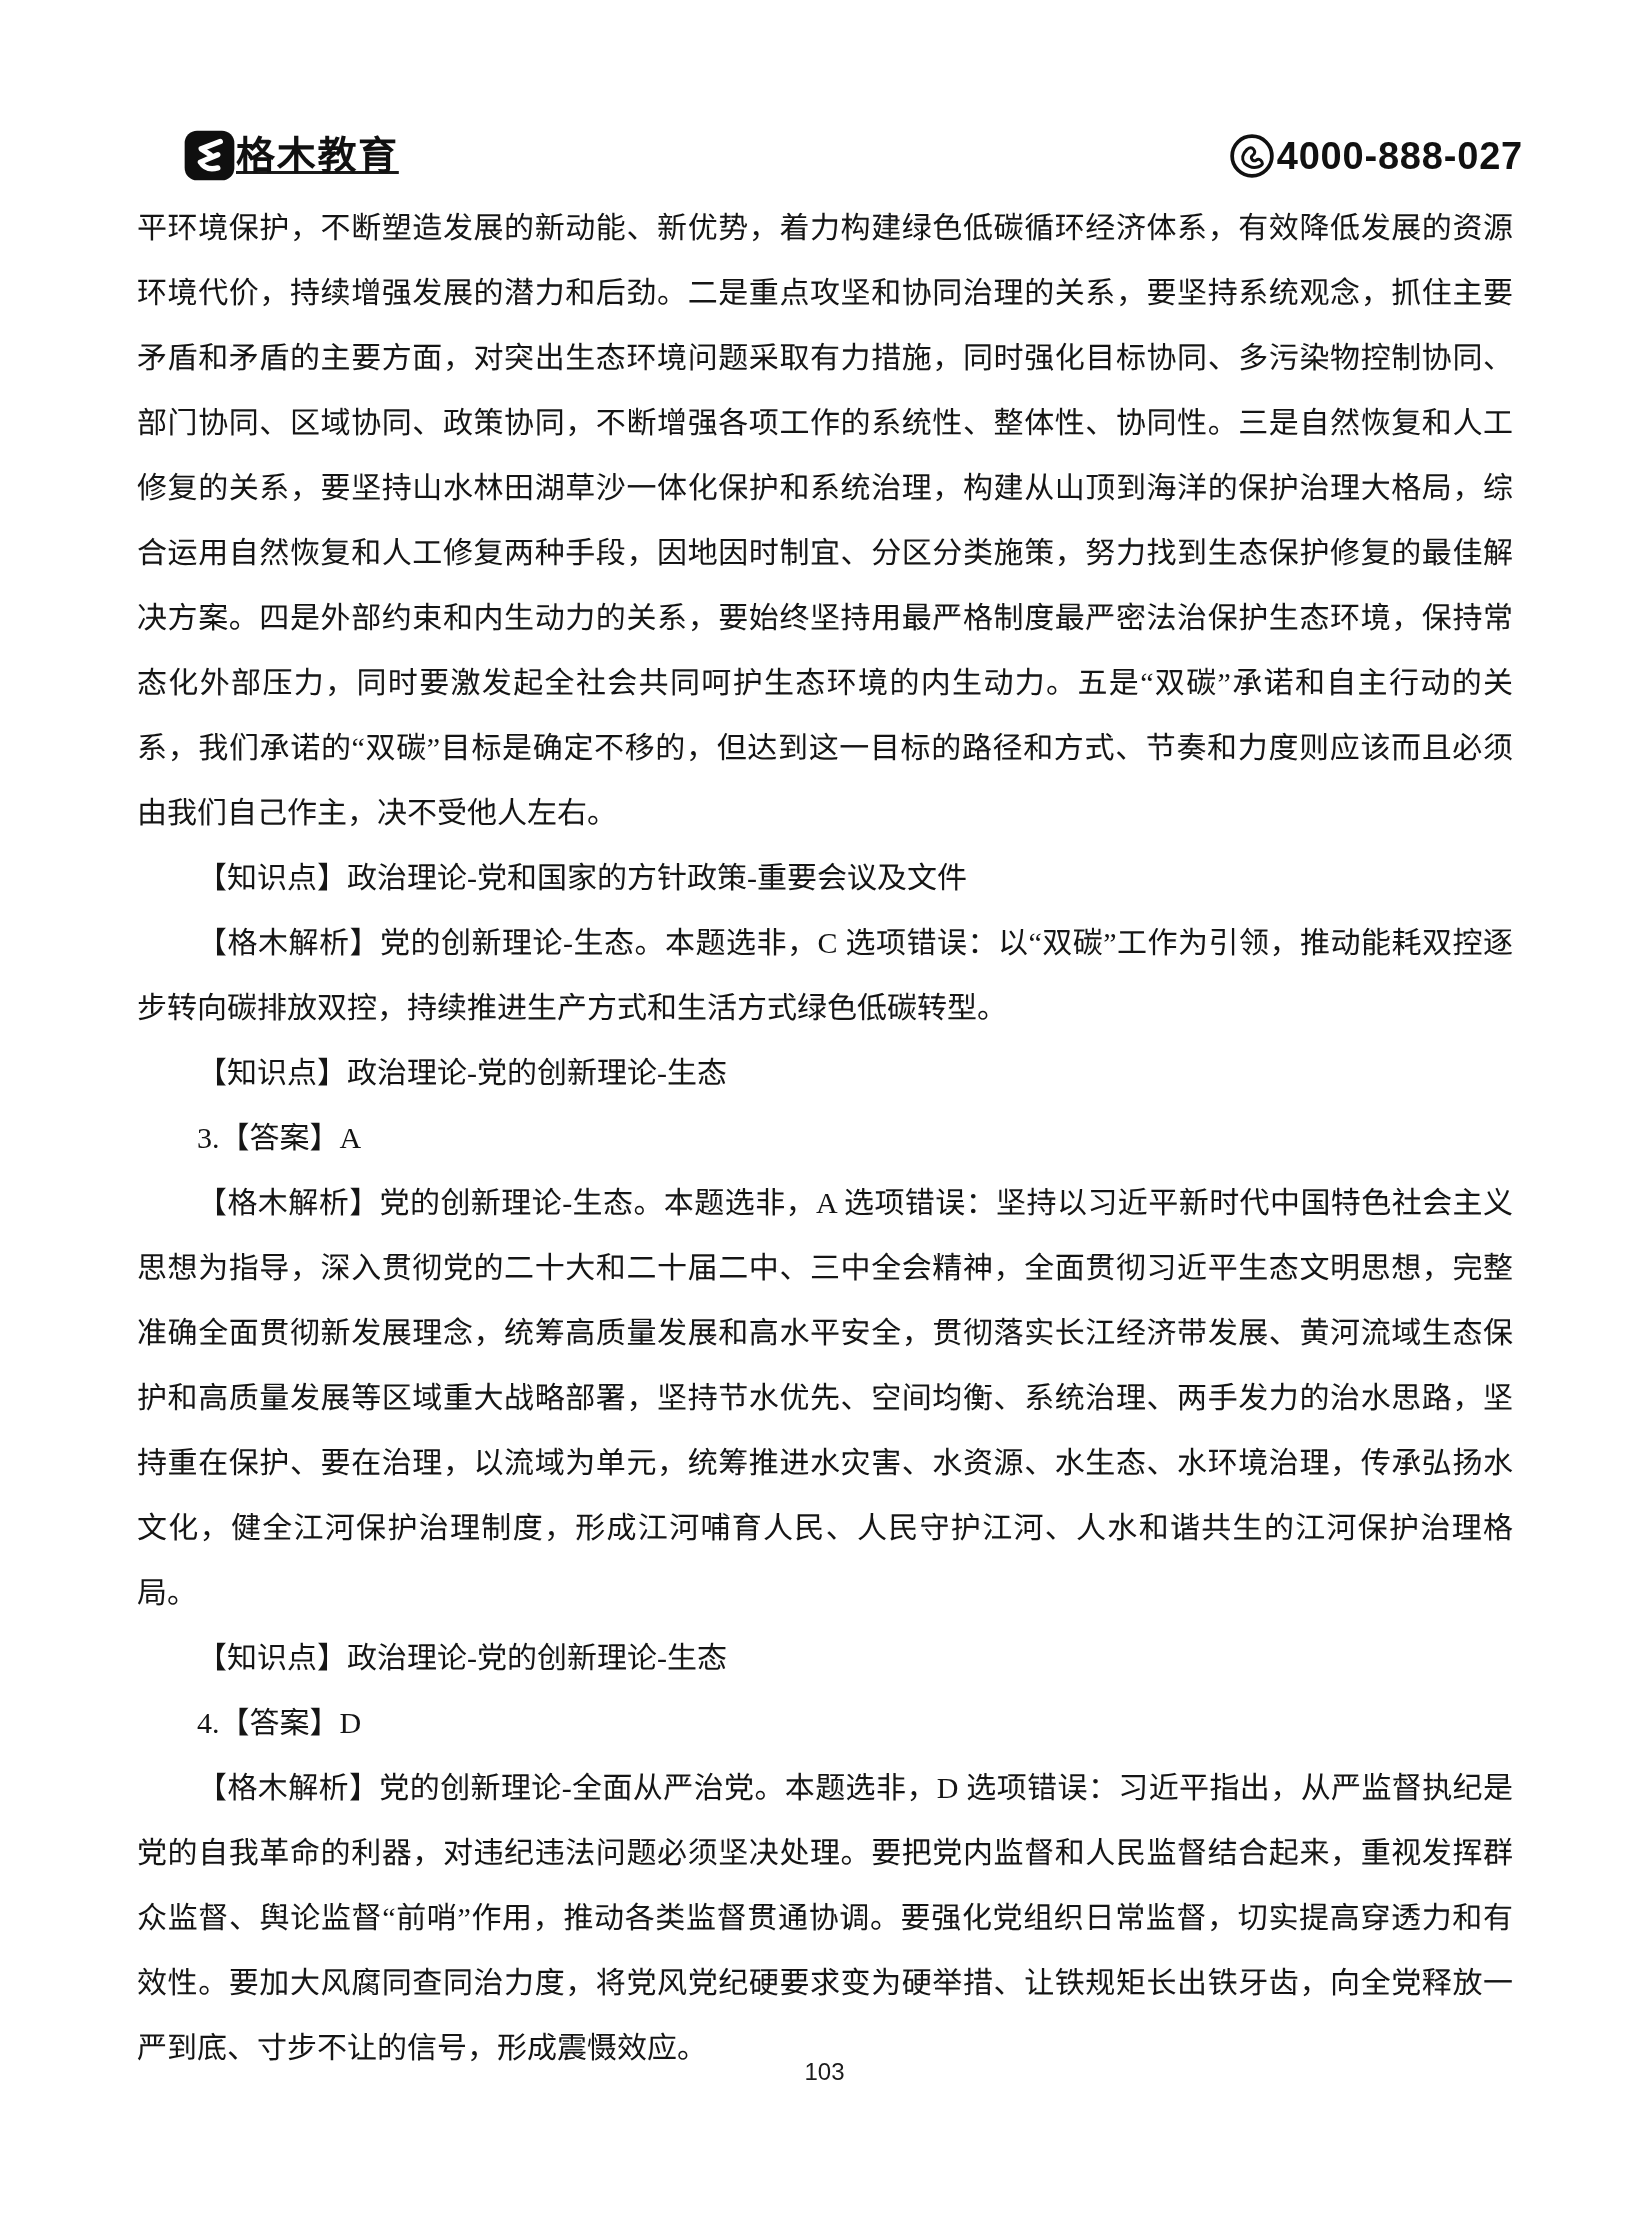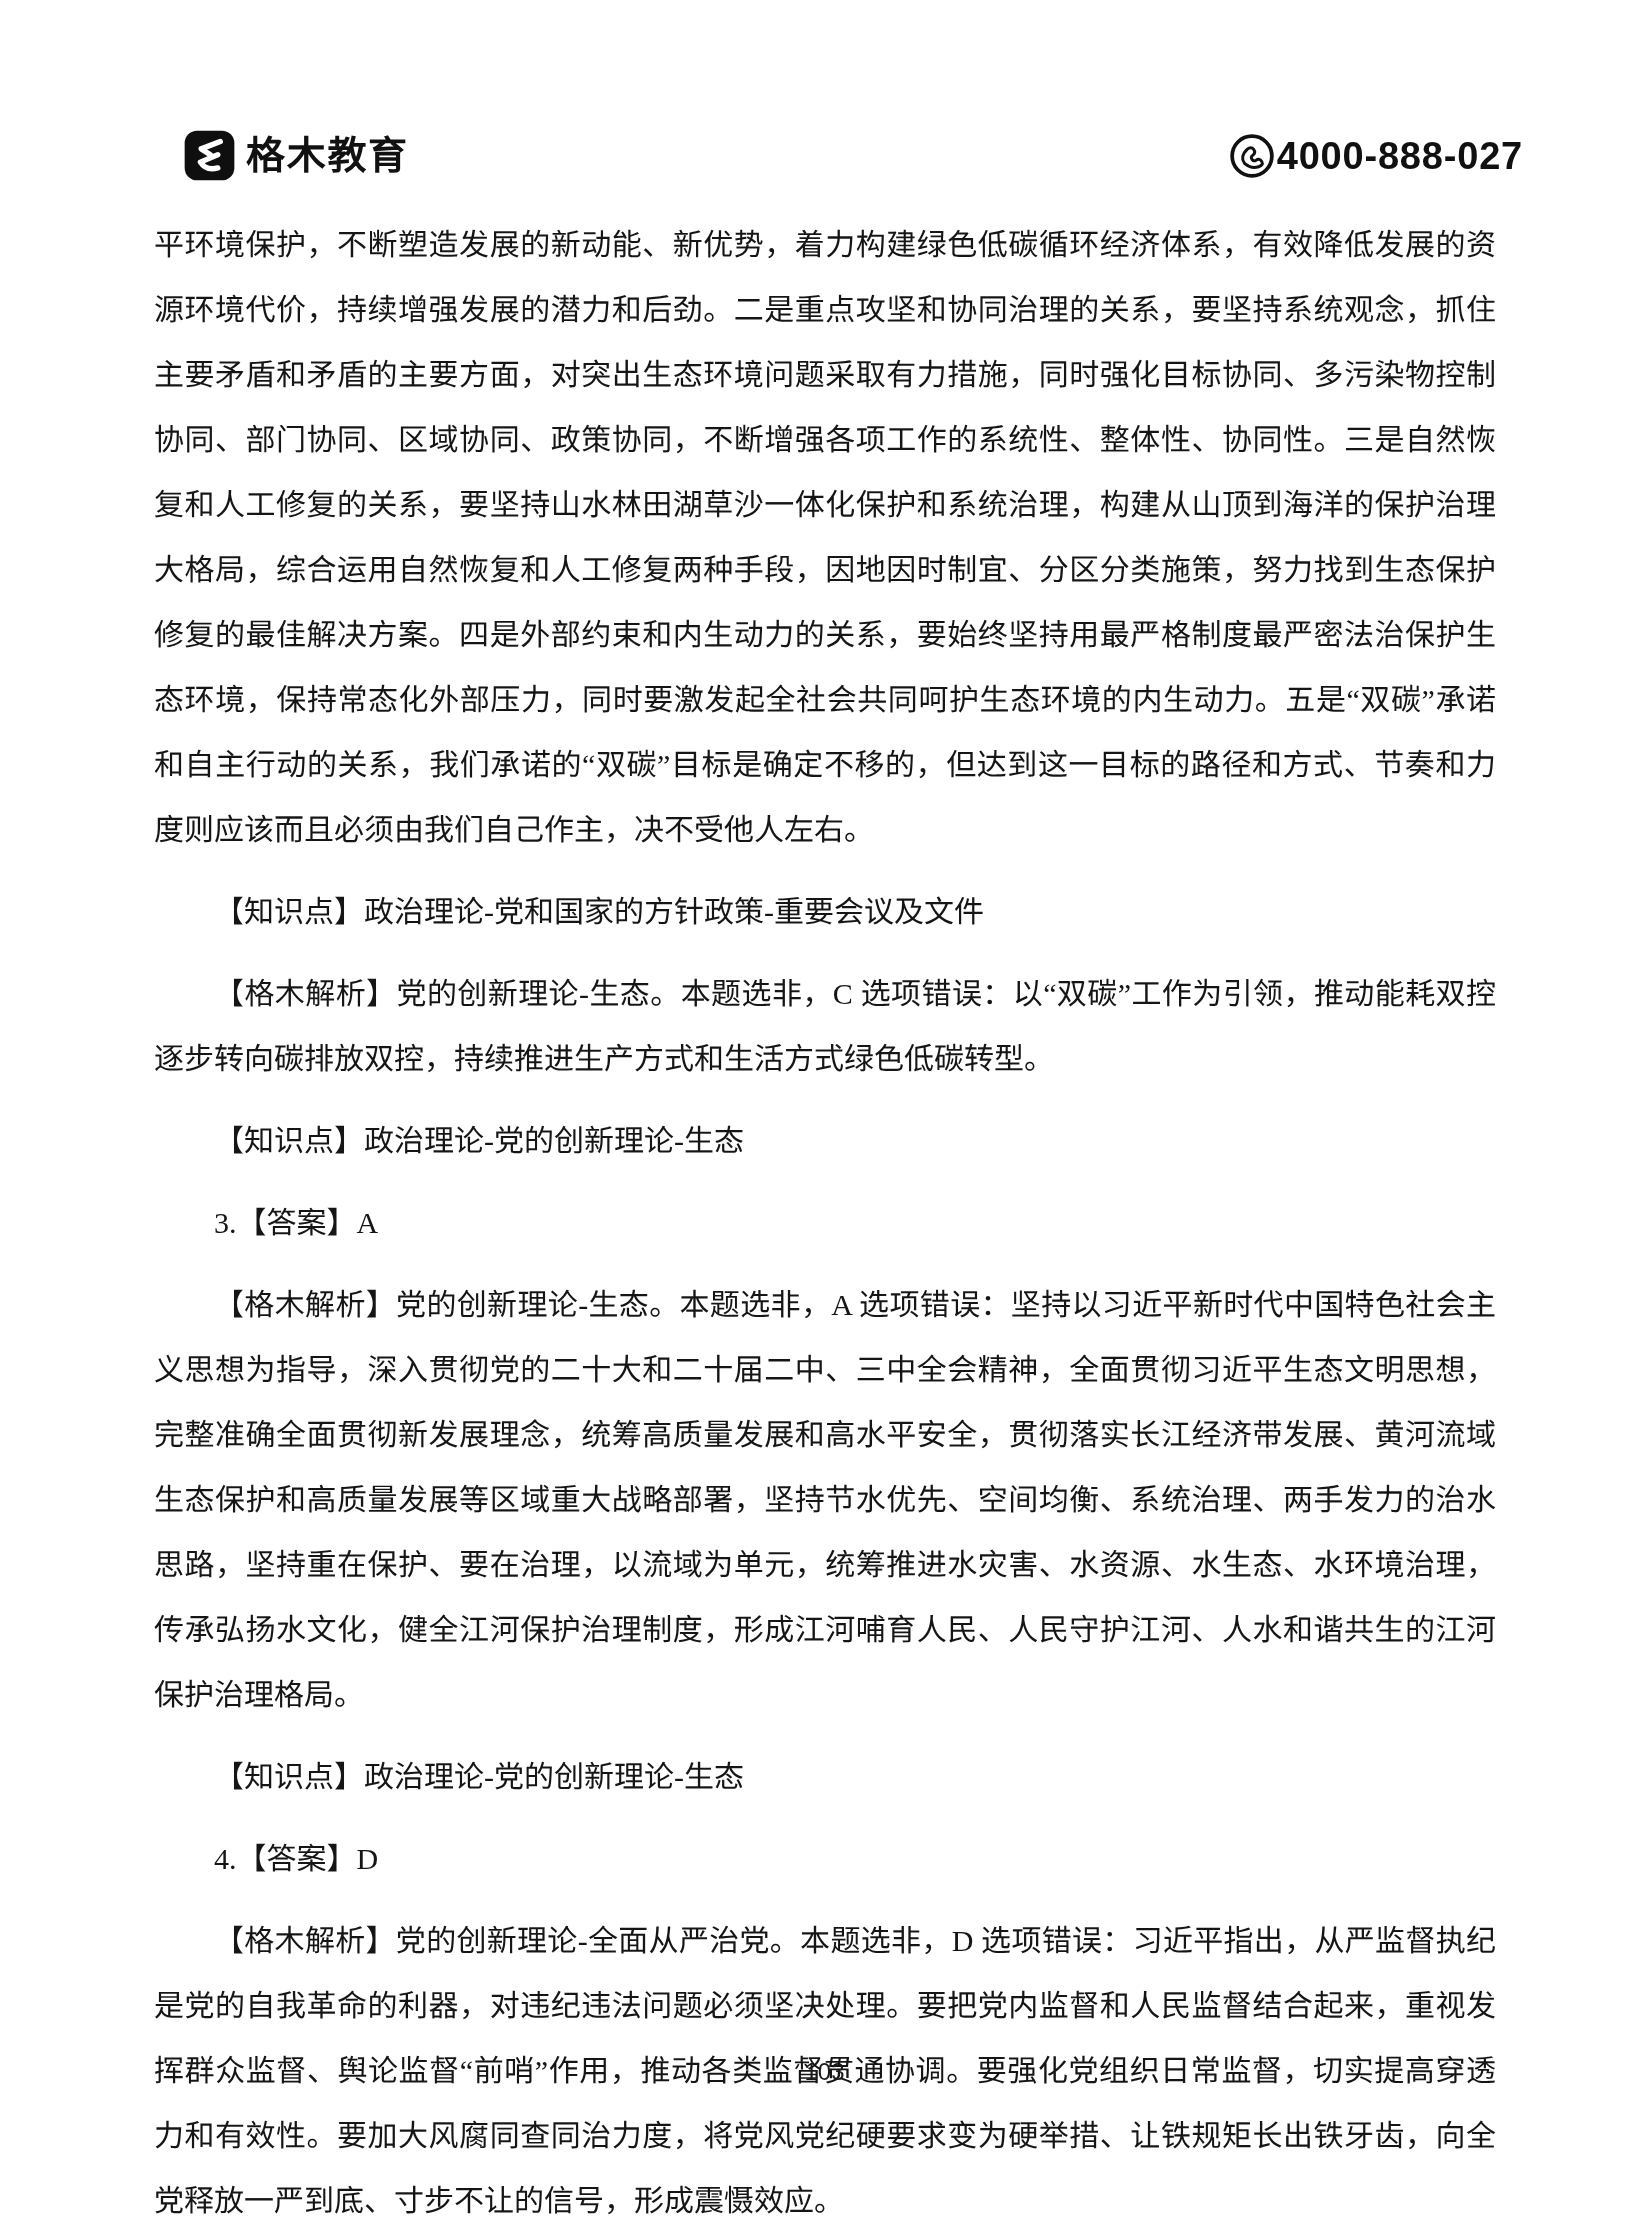--- a/index.html
+++ b/index.html
@@ -23,21 +23,21 @@
     left: 183px;
     right: 126px;
     height: 65px;
     display: flex;
     justify-content: space-between;
     align-items: center;
   }
   .brand {
     display: flex;
     align-items: center;
-    gap: 10px;
+    text-decoration: underline;
   }
   .brand-icon svg { display: block; }
   .brand-name {
     font-family: "Liberation Sans", "DejaVu Sans", sans-serif;
     font-weight: 700;
     font-size: 39px;
     letter-spacing: 1.7px;
     color: #111111;
     line-height: 1;
   }
@@ -61,21 +61,21 @@
     top: 195px;
     left: 137px;
     width: 1376px;
     font-size: 30px;
     line-height: 65px;
     text-align: justify;
     text-justify: inter-ideograph;
     color: #151515;
   }
   .body-text p {
-    margin: 17px;
+    margin: 0;
     padding: 0;
   }
   .body-text p.indent {
     text-indent: 60px;
   }
   
   .footer {
     position: absolute;
     top: 2058px;
     left: 0;

